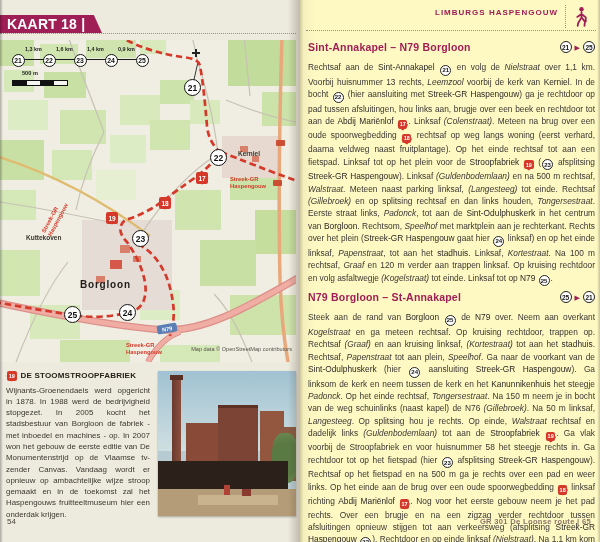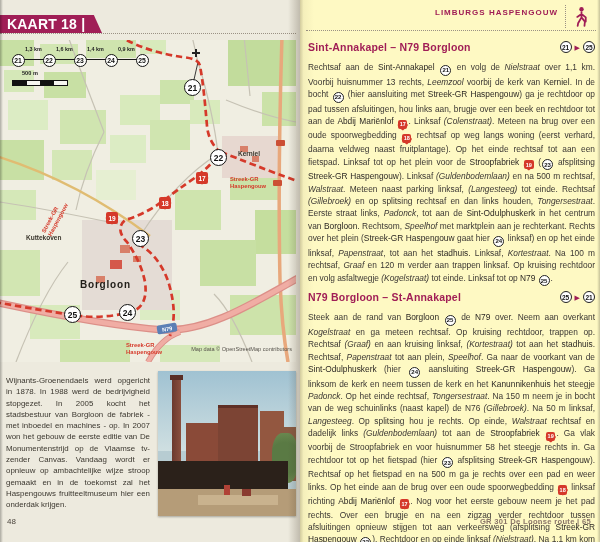--- a/index.html
+++ b/index.html
@@ -193,40 +193,44 @@
       <div class="rlabel" style="left:230px;top:136px;width:46px">Streek-GR Haspengouw</div>
       <div class="rlabel" style="left:30px;top:160px;width:62px;transform:rotate(-62deg)">Streek-GR Haspengouw</div>
       <div class="rlabel" style="left:126px;top:302px;width:50px">Streek-GR Haspengouw</div>
       <div id="shield-n79" style="left:157px;top:284px">N79</div>
       <div class="mini-shield" style="left:276px;top:100px"></div>
       <div class="mini-shield" style="left:273px;top:140px"></div>
       <div id="map-copyright">Map data © OpenStreetMap contributors</div>
     </div>
 
     <div id="info-box">
+      <div id="info-title-row">
+        <span class="mk poi2">19</span>
+        <span id="info-title">DE STOOMSTROOPFABRIEK</span>
+      </div>
       <p id="info-body">Wijnants-Groenendaels werd opgericht in 1878. In 1988 werd de bedrijvigheid stopgezet. In 2005 kocht het stadsbestuur van Borgloon de fabriek - met inboedel en machines - op. In 2007 won het gebouw de eerste editie van De Monumentenstrijd op de Vlaamse tv-zender Canvas. Vandaag wordt er opnieuw op ambachtelijke wijze stroop gemaakt en in de toekomst zal het Haspengouws fruitteeltmuseum hier een onderdak krijgen.</p>
     </div>
 
     <div id="photo">
       <div style="left:0;top:0;width:138px;height:80px;background:linear-gradient(180deg,#a0c2d2,#cfdfe1)"></div>
       <div style="left:14px;top:6px;width:9px;height:88px;background:linear-gradient(90deg,#6b392e,#8a4f3e)"></div>
       <div style="left:12px;top:4px;width:13px;height:5px;background:#5a2f26"></div>
       <div style="left:28px;top:52px;width:46px;height:42px;background:#8a4a38"></div>
       <div style="left:60px;top:34px;width:40px;height:62px;background:#7c4434;border-top:3px solid #5f3026"></div>
       <div style="left:102px;top:40px;width:24px;height:66px;background:#935740"></div>
       <div style="left:122px;top:56px;width:16px;height:54px;background:#8a5a42"></div>
       <div style="left:114px;top:62px;width:26px;height:50px;background:radial-gradient(circle,#5a7a44 55%,#6d8c52);border-radius:40%"></div>
       <div style="left:0;top:90px;width:130px;height:34px;background:#2b211a"></div>
       <div style="left:0;top:118px;width:138px;height:27px;background:#b59c78"></div>
       <div style="left:40px;top:124px;width:80px;height:10px;background:#c9b28e"></div>
       <div style="left:66px;top:114px;width:6px;height:10px;background:#b04236"></div>
       <div style="left:84px;top:118px;width:9px;height:7px;background:#8a3b30"></div>
     </div>
 
-    <div id="footer-left">48</div>
+    <div id="footer-left">54</div>
   </div>
 
   <div id="right-page">
     <div id="rp-header" style="left:8px;">LIMBURGS HASPENGOUW</div>
     <div id="rp-vline" style="left:265px;"></div>
     <svg id="hiker" style="left:273px;" viewBox="0 0 20 24">
       <circle cx="10" cy="3.5" r="2.6" fill="#a01e56"></circle>
       <path d="M10 7 L10 13 M10 13 L6 20 L5.5 23 M10 13 L14 18 L13.5 23 M10 9 L5 12.5 M10 9 L15 13 L15 18" stroke="#a01e56" stroke-width="2.1" fill="none" stroke-linecap="round" stroke-linejoin="round"></path>
     </svg>
     <div class="dotrule" style="left:6px;top:30px;width:290px;"></div>

